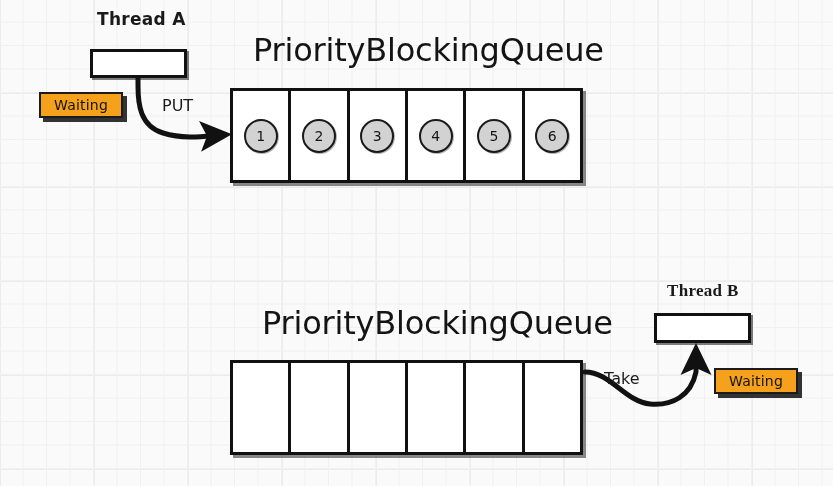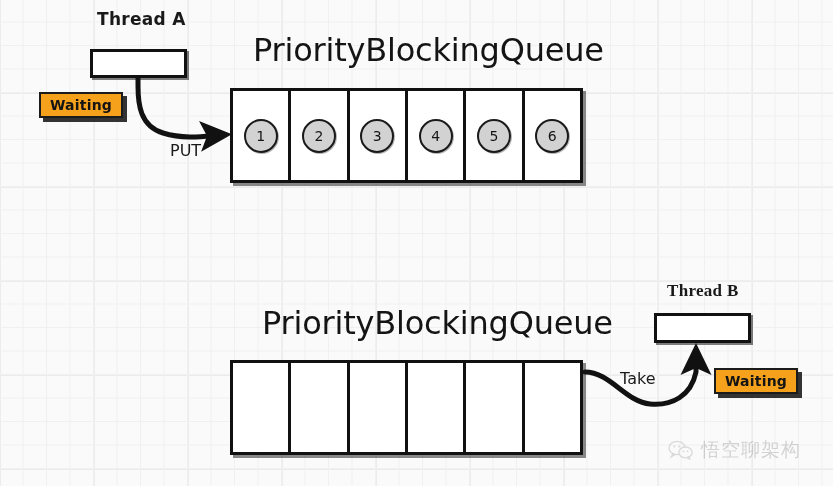--- a/index.html
+++ b/index.html
@@ -71,21 +71,21 @@
   }
 
   
   .waiting-badge {
     position: absolute;
     background: #f5a11b;
     border: 2px solid #1b1b1b;
     box-sizing: border-box;
     color: #141414;
     font-size: 14px;
-    font-weight: bold;
+    font-weight: normal;
     display: flex;
     align-items: center;
     justify-content: center;
     box-shadow: 4px 4px 0 rgba(15,15,15,0.85);
     letter-spacing: 0.2px;
   }
 
   
   .queue {
     position: absolute;
@@ -159,21 +159,21 @@
       <path d="M 585 372 C 610 372, 626 402, 650 404 C 672 406, 691 396, 696 372 L 696 354" fill="none" stroke="#111111" stroke-width="5" stroke-linecap="round" stroke-linejoin="round" marker-end="url(#arrowhead-up)"></path>
     </g>
   </svg>
 
   <div class="lbl thread-label" style="left:97px; top:11px;">Thread A</div>
 
   <div class="thread-box" style="left:90px; top:49px; width:97px; height:29px;"></div>
 
   <div class="waiting-badge" style="left:39px; top:92px; width:84px; height:26px;">Waiting</div>
 
-  <div class="lbl arrow-label" style="left:170px; top:98px;margin-top:45px;">PUT</div>
+  <div class="lbl arrow-label" style="left:162px; top:98px;">PUT</div>
 
   <div class="lbl queue-title" style="left:253px; top:34px;">PriorityBlockingQueue</div>
 
   <div class="queue" style="left:230px; top:88px; width:353px; height:95px;">
     <div class="queue-cell">
       <div class="item-circle">1</div>
     </div>
     <div class="queue-cell">
       <div class="item-circle">2</div>
     </div>
@@ -195,37 +195,22 @@
 
   <div class="queue" style="left:230px; top:360px; width:353px; height:95px;">
     <div class="queue-cell"></div>
     <div class="queue-cell"></div>
     <div class="queue-cell"></div>
     <div class="queue-cell"></div>
     <div class="queue-cell"></div>
     <div class="queue-cell"></div>
   </div>
 
-  <div class="lbl arrow-label" style="left:620px; top:371px;">Take</div>
+  <div class="lbl arrow-label" style="left:604px; top:371px;">Take</div>
 
   <div class="lbl thread-label" style="left:667px; top:282px;font-family:Liberation Serif, serif;">Thread B</div>
 
   <div class="thread-box" style="left:654px; top:313px; width:97px; height:30px;"></div>
 
   <div class="waiting-badge" style="left:714px; top:368px; width:84px; height:26px;">Waiting</div>
 
-  <div class="watermark" style="left:668px; top:437px;">
-    <span style="display:inline-block;width:26px;height:20px;position:relative;">
-      <svg width="26" height="20" viewBox="0 0 26 20" xmlns="http://www.w3.org/2000/svg">
-        <ellipse cx="9" cy="8" rx="8" ry="6.6" fill="none" stroke="#8e8e8e" stroke-width="1.3"></ellipse>
-        <path d="M5 13.6 L3.2 17 L7 14.6 Z" fill="none" stroke="#8e8e8e" stroke-width="1.3"></path>
-        <circle cx="6.3" cy="6.4" r="1" fill="#8e8e8e"></circle>
-        <circle cx="11.3" cy="6.4" r="1" fill="#8e8e8e"></circle>
-        <ellipse cx="17.5" cy="12.4" rx="6.6" ry="5.4" fill="#fafafa" stroke="#8e8e8e" stroke-width="1.3"></ellipse>
-        <path d="M20.4 16.8 L22.3 19.4 L19.2 17.6 Z" fill="none" stroke="#8e8e8e" stroke-width="1.3"></path>
-        <circle cx="15.4" cy="11.3" r="0.9" fill="#8e8e8e"></circle>
-        <circle cx="19.6" cy="11.3" r="0.9" fill="#8e8e8e"></circle>
-      </svg>
-    </span>
-    <span class="watermark-text">悟空聊架构</span>
-  </div>
 
 </div>
 
 </body></html>

